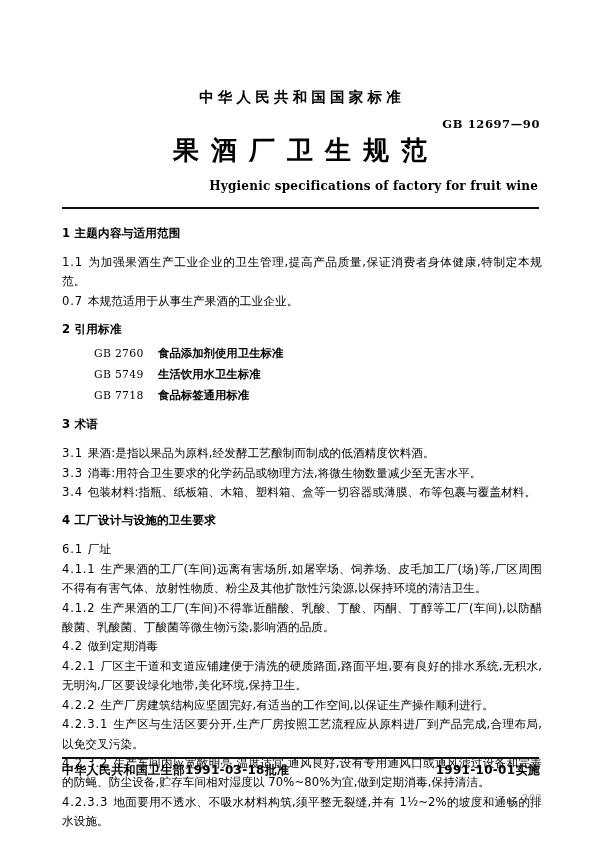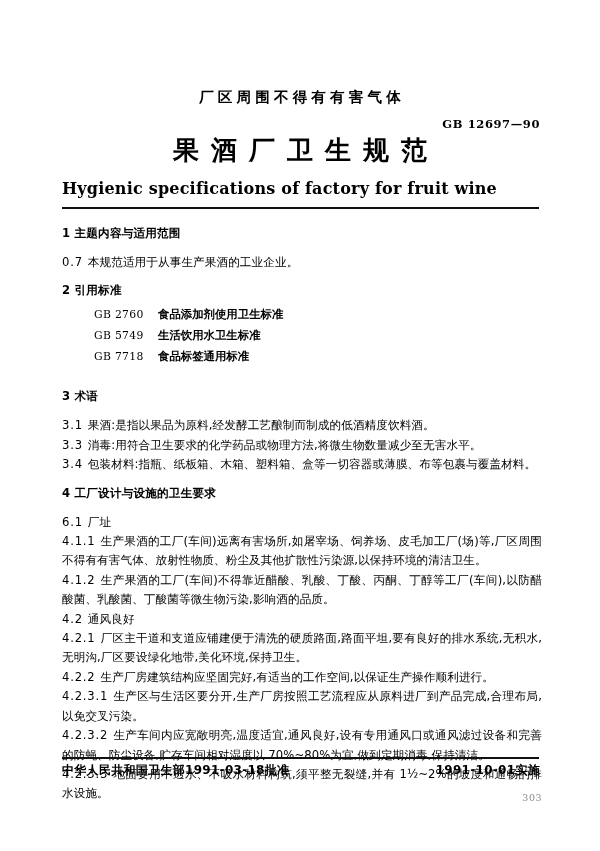--- a/index.html
+++ b/index.html
@@ -60,22 +60,22 @@
     right: -2px;
     top: -16px;
     font-size: 11.5px;
     font-weight: bold;
     letter-spacing: 0.6px;
     color: #000;
     font-family: "DejaVu Serif", "Liberation Serif", serif;
     white-space: nowrap;
   }
   .std-subtitle {
-    text-align: left;
-    font-size: 16px;
+    text-align: right;
+    font-size: 12px;
     font-weight: bold;
     color: #000;
     margin-top: 12px;
     font-family: "DejaVu Serif", "Liberation Serif", serif;
     letter-spacing: 0.2px;
     white-space: nowrap;
   }
 
   
   .rule-top {
@@ -120,21 +120,21 @@
     font-weight: 500;
   }
   .para .num {
     font-family: "DejaVu Sans", "Liberation Sans", sans-serif;
     letter-spacing: 0.8px;
     margin-right: 5px;
   }
   .gap-sm { height: 6px; }
   .gap-md { height: 9px; }
 
-  .ref-list { margin: 3px 0 11px 0; padding: 0; }
+  .ref-list { margin: 3px 0 0 0; padding: 0; }
   .ref-item {
     font-size: 11.4px;
     line-height: 20px;
     color: #000;
     padding-left: 32px;
     white-space: nowrap;
   }
   .ref-item .ref-code {
     font-family: "DejaVu Serif", "Liberation Serif", serif;
     font-size: 10.8px;
@@ -167,36 +167,37 @@
     font-family: "DejaVu Serif", "Liberation Serif", serif;
     letter-spacing: 0.5px;
   }
 </style>
 </head>
 <body>
 
 <div class="page">
 
   <div class="masthead">
-    <div class="national-standard-line">厂区周围不得有有害气体</div>
+    <div class="national-standard-line">中华人民共和国国家标准</div>
 
     <div class="std-title-row">
       <div class="std-title">果酒厂卫生规范</div>
       <div class="std-code">GB 12697—90</div>
     </div>
 
     <div class="std-subtitle">Hygienic specifications of factory for fruit wine</div>
   </div>
 
   <div class="rule-top"></div>
 
   <div class="body-area">
 
     <div class="clause-head">1  主题内容与适用范围</div>
     <div class="gap-sm"></div>
+    <p class="para"><span class="num">1.1</span><span>为加强果酒生产工业企业的卫生管理,提高产品质量,保证消费者身体健康,特制定本规范。</span></p>
     <p class="para"><span class="num">0.7</span><span>本规范适用于从事生产果酒的工业企业。</span></p>
 
     <div class="gap-md"></div>
 
     <div class="clause-head">2  引用标准</div>
     <div class="ref-list">
       <div class="ref-item"><span class="ref-code">GB 2760</span><span class="ref-name">食品添加剂使用卫生标准</span></div>
       <div class="ref-item"><span class="ref-code">GB 5749</span><span class="ref-name">生活饮用水卫生标准</span></div>
       <div class="ref-item"><span class="ref-code">GB 7718</span><span class="ref-name">食品标签通用标准</span></div>
     </div>
@@ -209,21 +210,21 @@
     <p class="para"><span class="num">3.3</span><span>消毒:用符合卫生要求的化学药品或物理方法,将微生物数量减少至无害水平。</span></p>
     <p class="para"><span class="num">3.4</span><span>包装材料:指瓶、纸板箱、木箱、塑料箱、盒等一切容器或薄膜、布等包裹与覆盖材料。</span></p>
 
     <div class="gap-md"></div>
 
     <div class="clause-head">4  工厂设计与设施的卫生要求</div>
     <div class="gap-sm"></div>
     <p class="para"><span class="num">6.1</span><span>厂址</span></p>
     <p class="para"><span class="num">4.1.1</span><span>生产果酒的工厂(车间)远离有害场所,如屠宰场、饲养场、皮毛加工厂(场)等,厂区周围不得有有害气体、放射性物质、粉尘及其他扩散性污染源,以保持环境的清洁卫生。</span></p>
     <p class="para"><span class="num">4.1.2</span><span>生产果酒的工厂(车间)不得靠近醋酸、乳酸、丁酸、丙酮、丁醇等工厂(车间),以防醋酸菌、乳酸菌、丁酸菌等微生物污染,影响酒的品质。</span></p>
-    <p class="para"><span class="num">4.2</span><span>通风良好</span></p>
+    <p class="para"><span class="num">4.2</span><span>做到定期消毒</span></p>
     <p class="para"><span class="num">4.2.1</span><span>厂区主干道和支道应铺建便于清洗的硬质路面,路面平坦,要有良好的排水系统,无积水,无明沟,厂区要设绿化地带,美化环境,保持卫生。</span></p>
     <p class="para"><span class="num">4.2.2</span><span>生产厂房建筑结构应坚固完好,有适当的工作空间,以保证生产操作顺利进行。</span></p>
     <p class="para"><span class="num">4.2.3.1</span><span>生产区与生活区要分开,生产厂房按照工艺流程应从原料进厂到产品完成,合理布局,以免交叉污染。</span></p>
     <p class="para"><span class="num">4.2.3.2</span><span>生产车间内应宽敞明亮,温度适宜,通风良好,设有专用通风口或通风滤过设备和完善的防蝇、防尘设备,贮存车间相对湿度以 70%~80%为宜,做到定期消毒,保持清洁。</span></p>
     <p class="para"><span class="num">4.2.3.3</span><span>地面要用不透水、不吸水材料构筑,须平整无裂缝,并有 1½~2%的坡度和通畅的排水设施。</span></p>
 
   </div>
 
   <div class="rule-bottom"></div>
 

